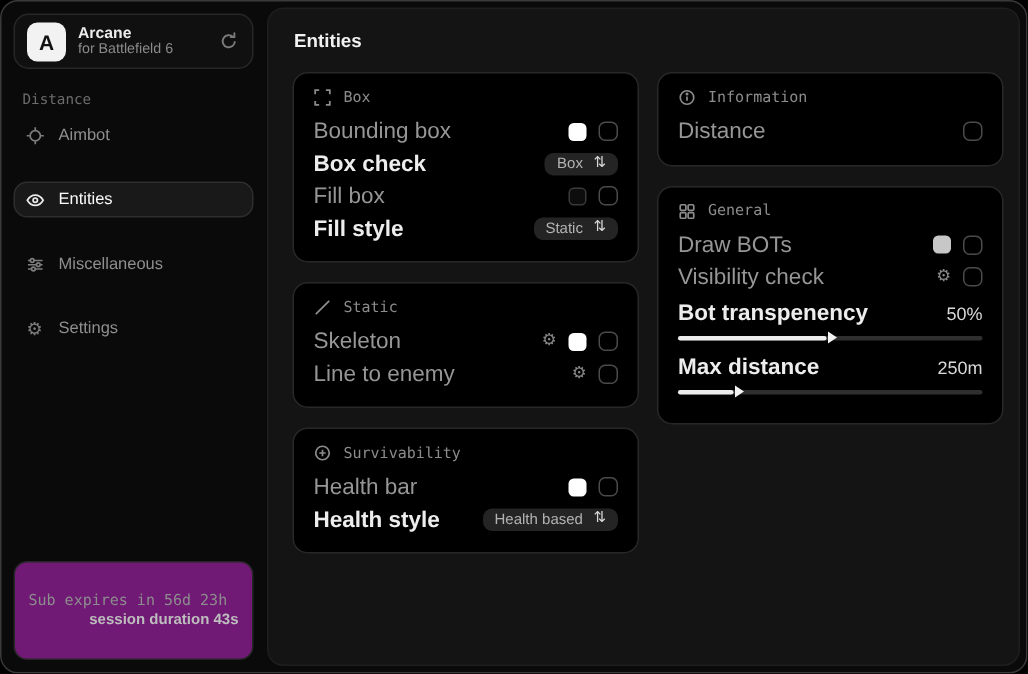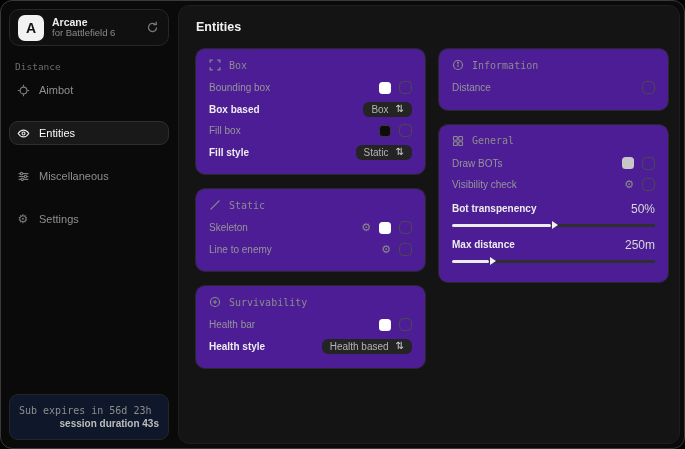--- a/index.html
+++ b/index.html
@@ -28,41 +28,41 @@
               color:#6c6c6c; margin:15px 6px 6px 6px; }
   .nav { display:flex; flex-direction:column; gap:19px; }
   .nav-item { display:flex; align-items:center; gap:9px; height:24px;
               padding:0 6px; border-radius:9px; border:1px solid transparent;
               color:#8f8f8f; font-size:11px; cursor:pointer; }
   .nav-item .nav-ico { width:14px; height:14px; display:flex; align-items:center;
               justify-content:center; color:#7d7d7d; font-size:12px; }
   .nav-item.active { background:#191919; border-color:#2e2e2e; color:#fafafa; }
   .nav-item.active .nav-ico { color:#e8e8e8; }
   .side-footer { margin-top:auto; border:1px solid #262626; border-radius:9px;
-                 padding:10px 9px; background:#0f172a; }
+                 padding:20px 9px; background:#701a75; }
   .foot-line1 { font-family:"DejaVu Sans Mono", monospace; font-size:10px;
                 color:#8d8d8d; white-space:nowrap; }
   .foot-line2 { font-size:10px; font-weight:bold; color:#bdbdbd; margin-top:2px;text-align:right; }
   
   .main { position:absolute; left:177px; top:4px; right:4px; bottom:4px;
           background:#141414; border:1px solid #1e1e1e; border-radius:11px;
           padding:12px 10px 10px 16px; overflow:hidden; }
   .page-title { font-size:12.5px; font-weight:bold; color:#f2f2f2;
                 margin:2px 0 14px 1px; }
   .columns { display:flex; gap:12px; }
   .col { flex:1; display:flex; flex-direction:column; gap:13px; }
-  .card { background:#4c1d95; border:1px solid #282828; border-radius:10px;
+  .card { background:#000000; border:1px solid #282828; border-radius:10px;
           padding:10px 13px 11px 13px; }
   .card-header { display:flex; align-items:center; gap:8px;
                  font-family:"DejaVu Sans Mono", monospace; font-size:10px;
                  color:#8c8c8c; margin-bottom:6px; }
   .card-header svg { display:block; }
   .row { display:flex; align-items:center; justify-content:space-between;
          height:21.5px; }
-  .row-label { font-size:10px; color:#969696; }
+  .row-label { font-size:15px; color:#969696; }
   .row-label.bright { color:#ededed; font-weight:600; }
   .controls { display:flex; align-items:center; gap:8px; }
   .checkbox { width:13px; height:13px; border:1.5px solid #4b4b4b;
               border-radius:4.5px; background:transparent; cursor:pointer; }
   .swatch { width:12px; height:12px; border-radius:3.5px; cursor:pointer; }
   .swatch.white { background:#ffffff; }
   .swatch.black { background:#0d0d0d; border:1px solid #3a3a3a; }
   .swatch.gray  { background:#c7c7c7; }
   .swatch.blue  { background:#38a3f0; }
   .mini-gear { font-size:11px; color:#8a8a8a; cursor:pointer; line-height:1; }
@@ -166,21 +166,21 @@
             <span>Box</span>
           </div>
           <div class="row">
             <span class="row-label">Bounding box</span>
             <span class="controls">
               <span class="swatch white"></span>
               <span class="checkbox"></span>
             </span>
           </div>
           <div class="row">
-            <span class="row-label bright">Box based</span>
+            <span class="row-label bright">Box check</span>
             <span class="dropdown">
               <span class="dd-value">Box</span>
               <span class="dd-arrows">⇅</span>
             </span>
           </div>
           <div class="row">
             <span class="row-label">Fill box</span>
             <span class="controls">
               <span class="swatch black"></span>
               <span class="checkbox"></span>

